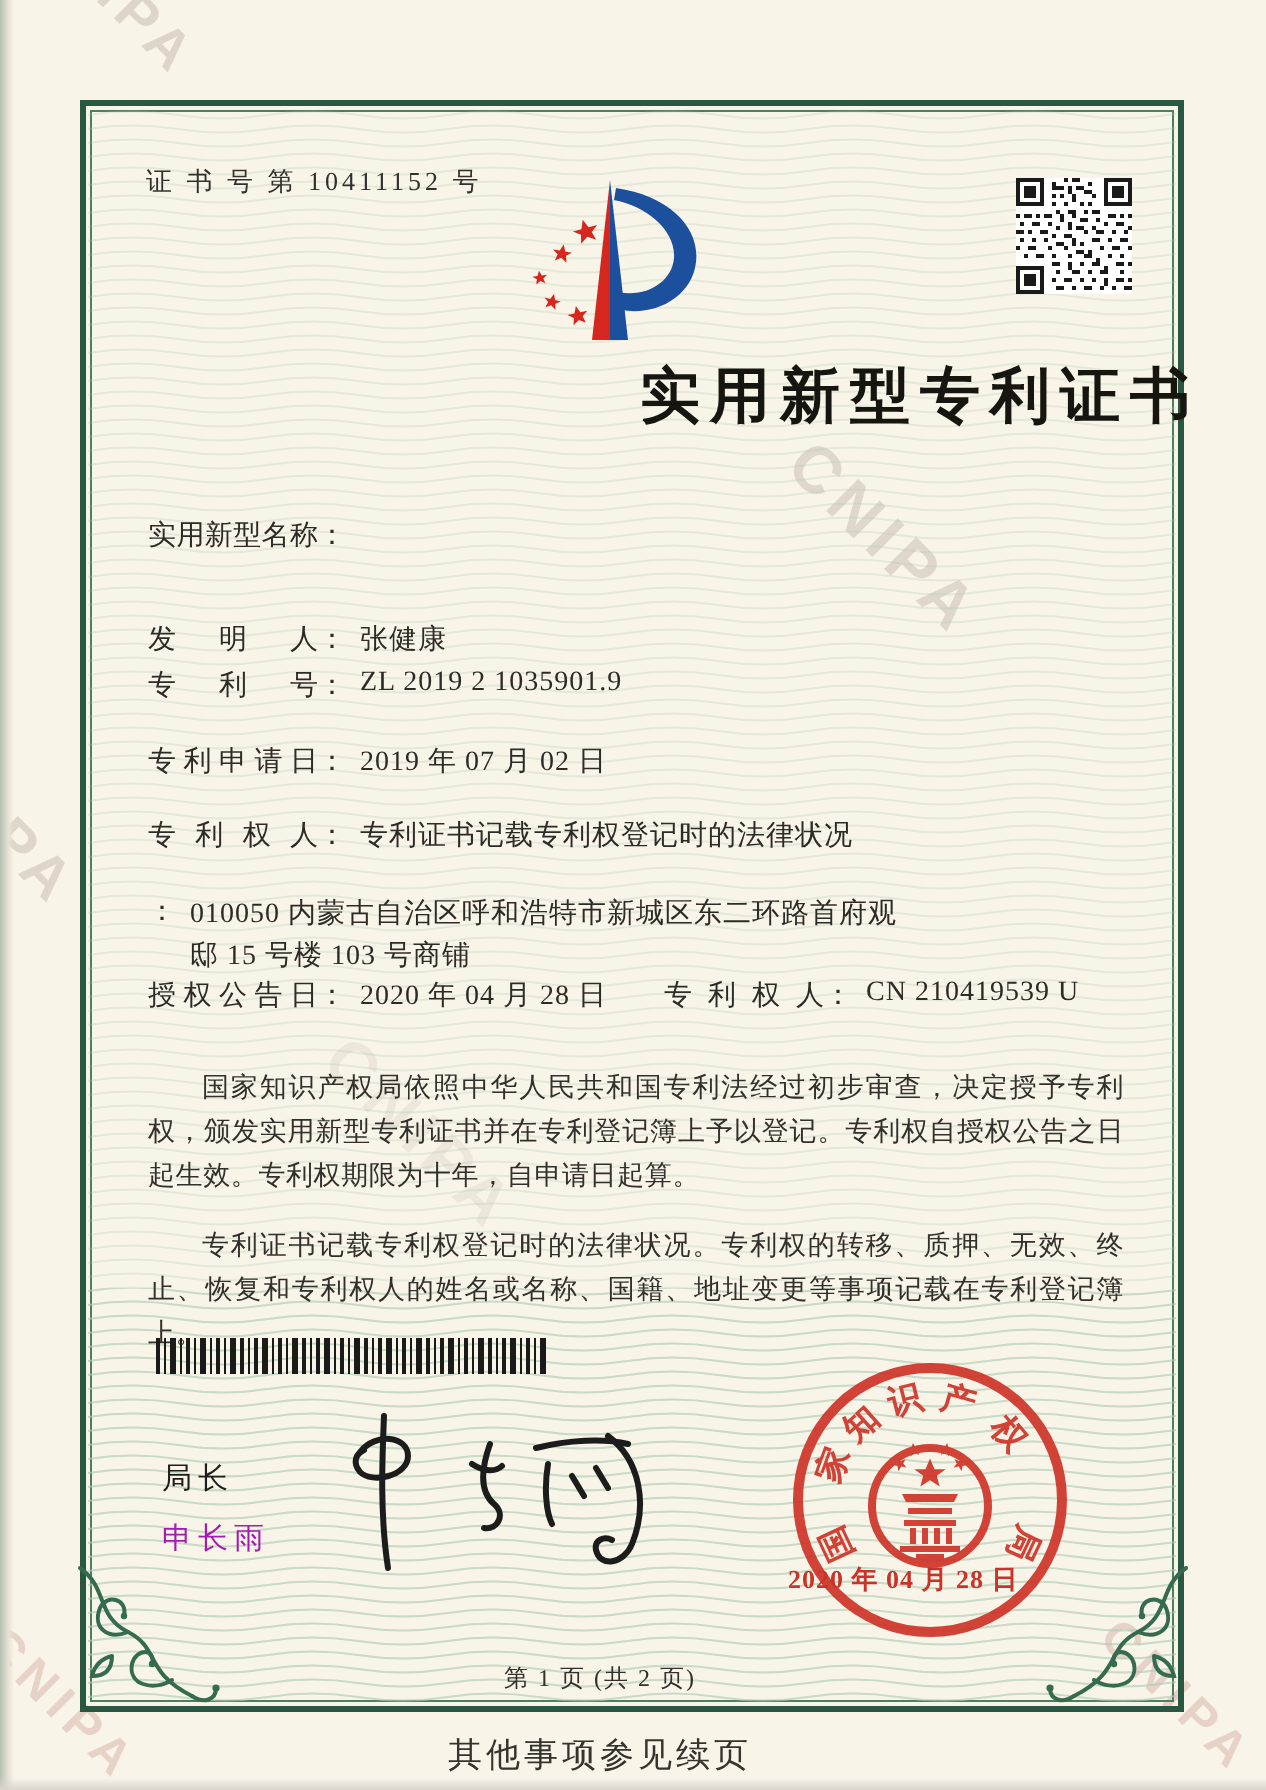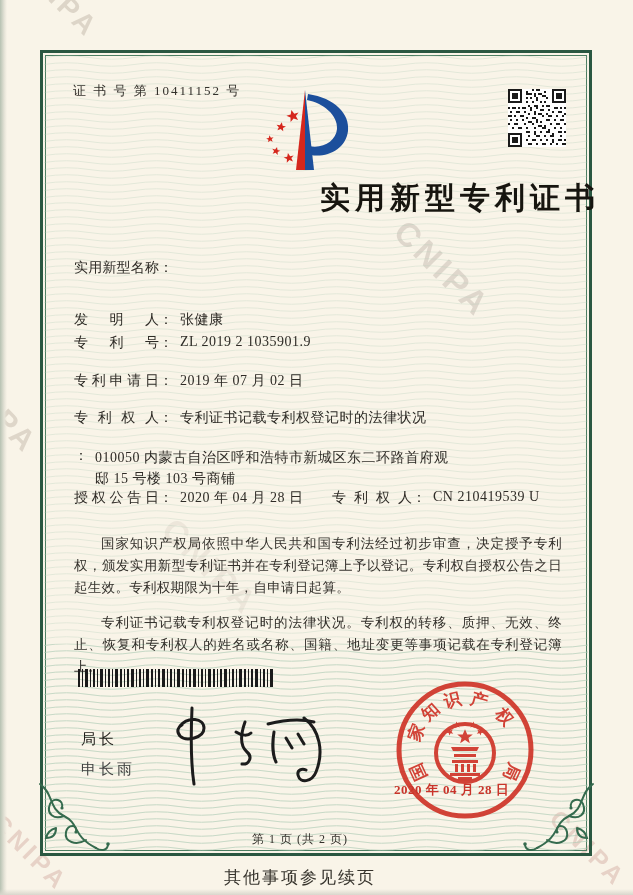--- a/index.html
+++ b/index.html
@@ -41,21 +41,21 @@
   .pair2 .flabel{width:80px;}
 
   .paragraphs{position:absolute;left:61px;top:520px;width:514px;font-size:13.5px;
         line-height:22px;text-align:justify;color:#33302b;z-index:4;}
   .paragraphs p{margin:13px;text-indent:2em;letter-spacing:.3px;}
 
   .barcode{position:absolute;left:78px;top:669px;z-index:4;}
   .officer-title{position:absolute;left:81px;top:730px;font-family:Liberation Mono, monospace;
         font-size:15px;letter-spacing:3px;color:#1f1d19;z-index:4;}
   .officer-name{position:absolute;left:81px;top:760px;font-family:"Liberation Sans","DejaVu Sans",sans-serif;
-        font-size:15px;letter-spacing:3px;color:#404040;z-index:4;}
+        font-size:15px;letter-spacing:3px;color:#a21caf;z-index:4;}
   .signature{position:absolute;left:152px;top:696px;z-index:4;}
 
   .seal{position:absolute;left:392px;top:677px;z-index:5;}
   .seal-date{position:absolute;left:394px;top:781px;font-size:13px;color:#c9342a;
         letter-spacing:.5px;font-weight:600;white-space:nowrap;z-index:6;}
 
   .page-info{position:absolute;left:0;top:831px;width:600px;text-align:center;font-size:12px;
         color:#33302b;letter-spacing:1px;z-index:4;}
   .continuation{position:absolute;left:0;top:866px;width:600px;text-align:center;font-size:17px;
         color:#36332c;letter-spacing:2px;z-index:4;}

